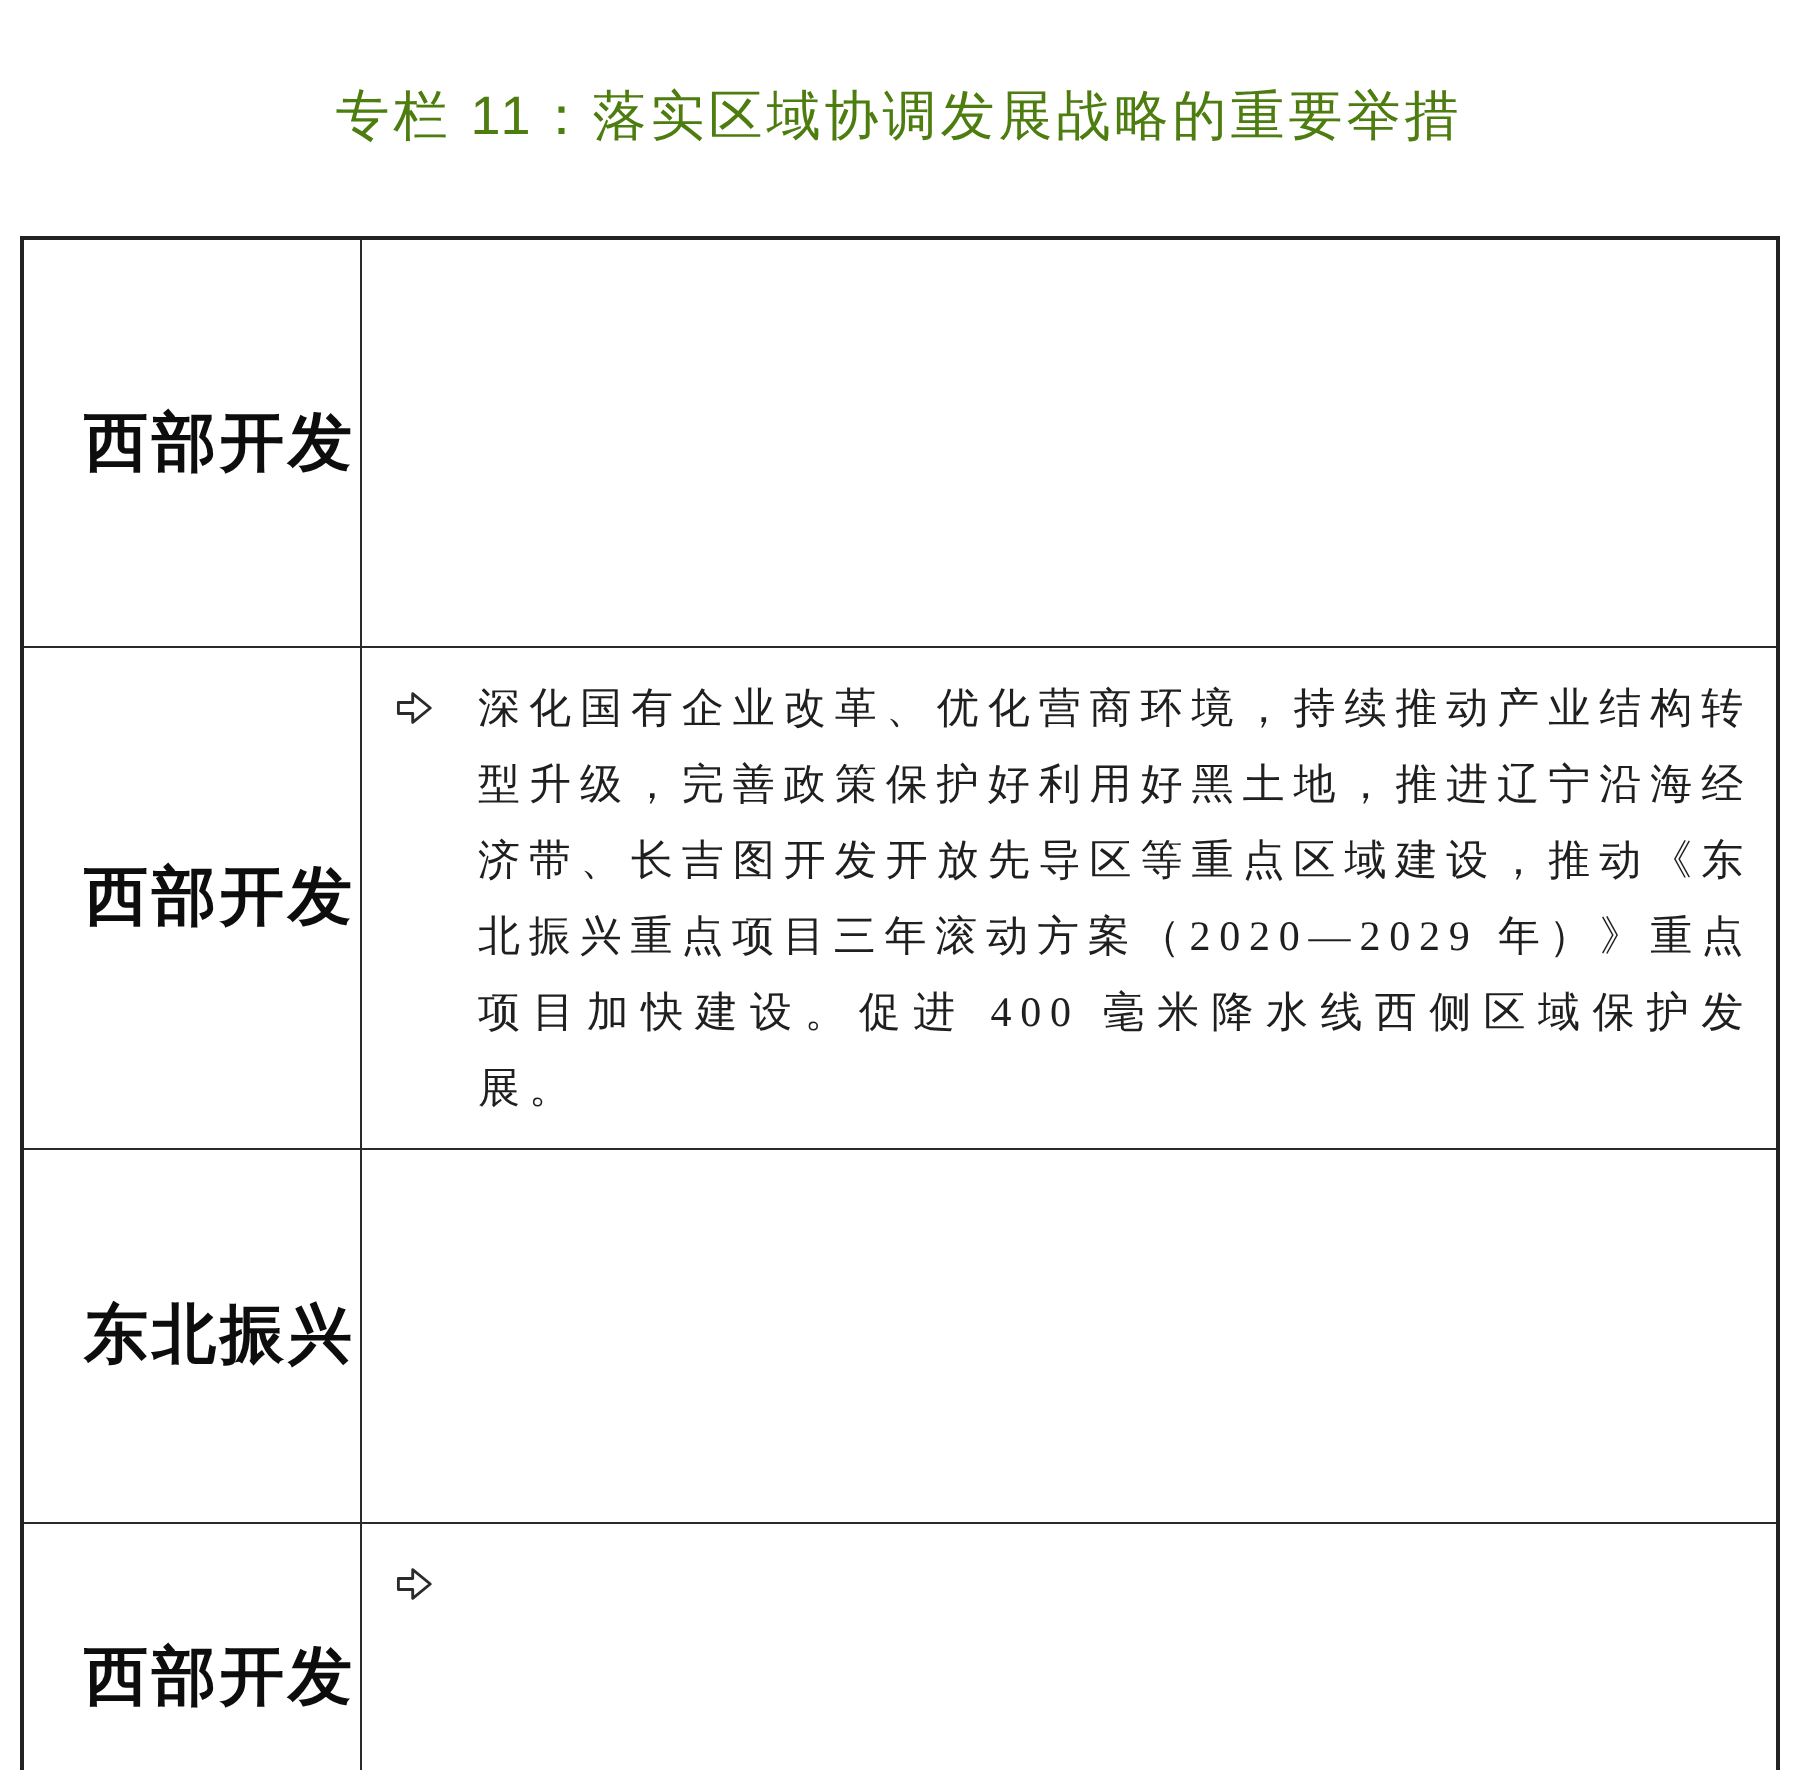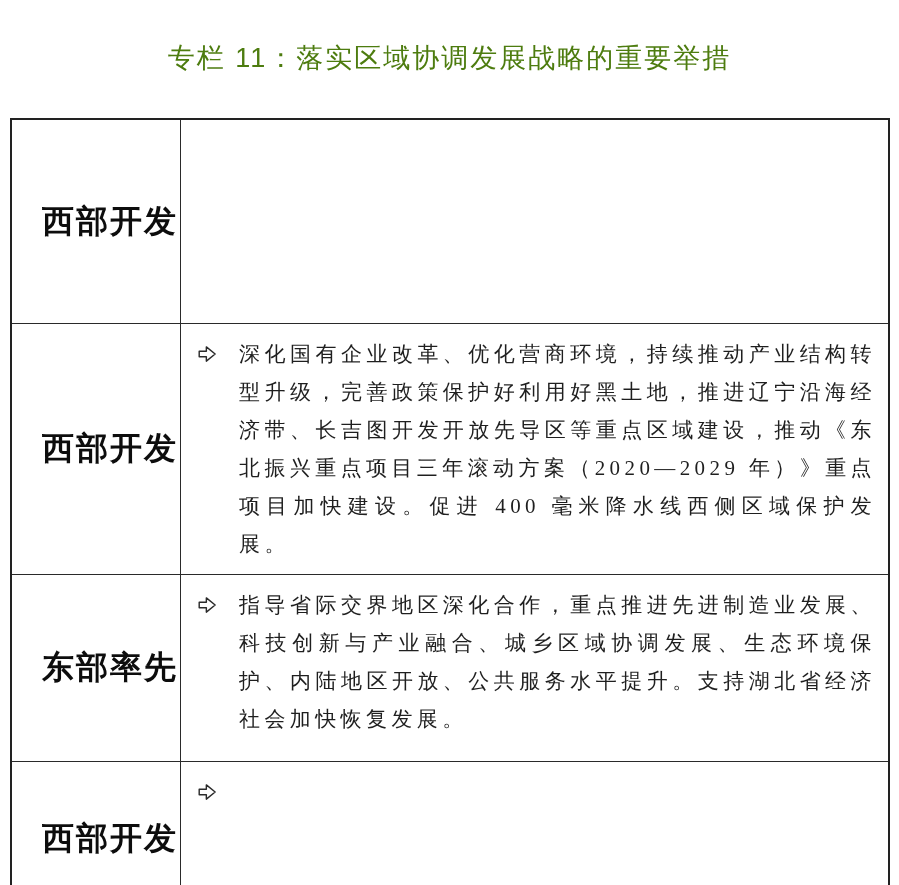--- a/index.html
+++ b/index.html
@@ -99,29 +99,21 @@
         <span class="arrow-icon">
           <svg width="22" height="22" viewBox="0 0 20 20">
             <polygon points="2,7.5 8.5,7.5 8.5,3.5 16.5,10 8.5,16.5 8.5,12.5 2,12.5" fill="none" stroke="#2b2b2b" stroke-width="1.3" stroke-linejoin="round"></polygon>
           </svg>
         </span>
         <div class="cell-text">深化国有企业改革、优化营商环境，持续推动产业结构转型升级，完善政策保护好利用好黑土地，推进辽宁沿海经济带、长吉图开发开放先导区等重点区域建设，推动《东北振兴重点项目三年滚动方案（2020—2029 年）》重点项目加快建设。促进 400 毫米降水线西侧区域保护发展。</div>
       </div>
     </div>
 
     <div class="t-row row-center">
-      <div class="label-cell">东部率先</div>
-      <div class="content-cell">
-        <span class="arrow-icon">
-          <svg width="22" height="22" viewBox="0 0 20 20">
-            <polygon points="2,7.5 8.5,7.5 8.5,3.5 16.5,10 8.5,16.5 8.5,12.5 2,12.5" fill="none" stroke="#2b2b2b" stroke-width="1.3" stroke-linejoin="round"></polygon>
-          </svg>
-        </span>
-        <div class="cell-text">指导省际交界地区深化合作，重点推进先进制造业发展、科技创新与产业融合、城乡区域协调发展、生态环境保护、内陆地区开放、公共服务水平提升。支持湖北省经济社会加快恢复发展。</div>
-      </div>
+      <div class="label-cell">东北振兴</div>
     </div>
 
     <div class="t-row row-east">
       <div class="label-cell">西部开发</div>
       <div class="content-cell">
         <span class="arrow-icon">
           <svg width="22" height="22" viewBox="0 0 20 20">
             <polygon points="2,7.5 8.5,7.5 8.5,3.5 16.5,10 8.5,16.5 8.5,12.5 2,12.5" fill="none" stroke="#2b2b2b" stroke-width="1.3" stroke-linejoin="round"></polygon>
           </svg>
         </span>

